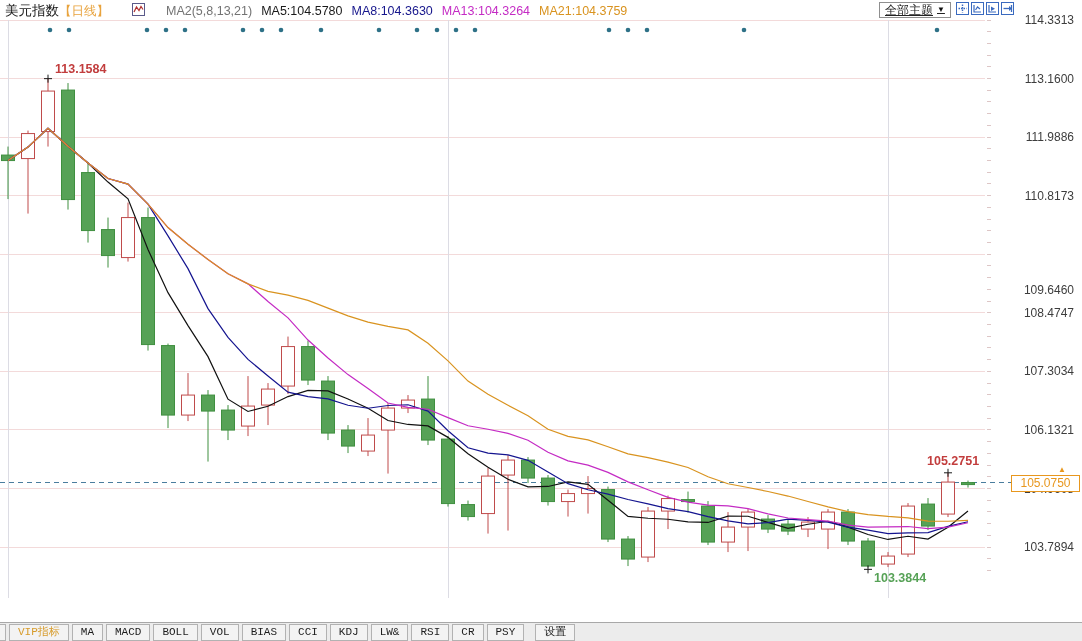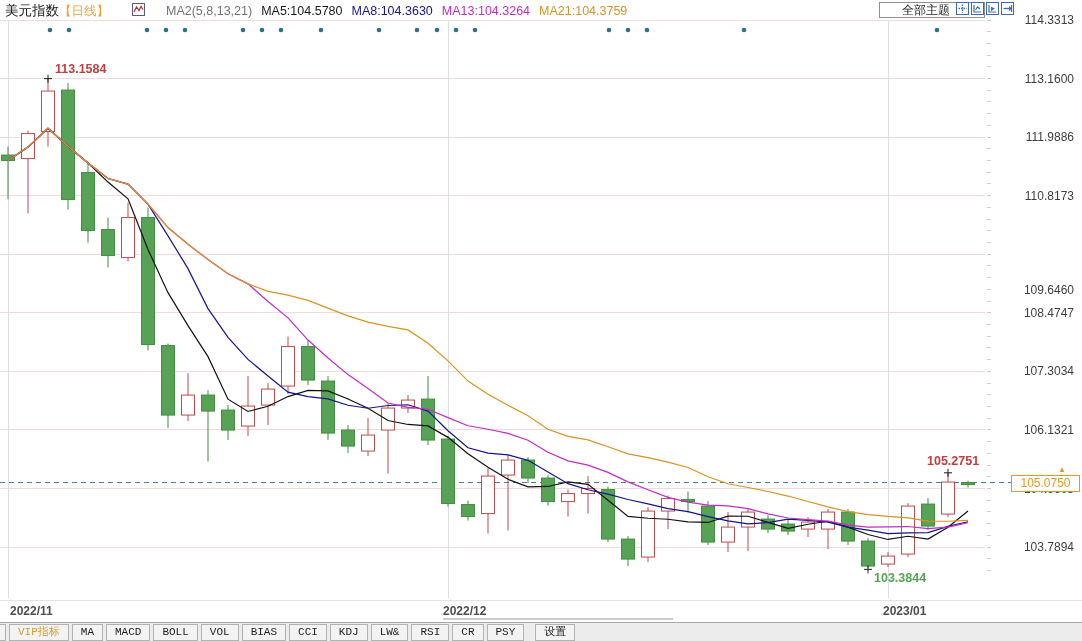--- a/index.html
+++ b/index.html
@@ -8,22 +8,22 @@
   
   .header{position:absolute;left:5px;top:2px;height:18px;display:flex;align-items:center;
           gap:21px;font-size:12.5px;white-space:nowrap;z-index:5;}
   .title{font-size:13.5px;color:#1a1a1a;}
   .period-tag{color:#e8a33d;}
   .legend{display:flex;align-items:center;gap:9px;}
   .legend .item{font-size:12.5px;}
   .chart-ico{display:inline-block;margin-left:2px;}
   
   .theme-btn{position:absolute;left:879px;top:2px;height:14px;line-height:14px;
-             border:1px solid #8f8f8f;background:#fff;padding:0 22px;font-size:12px;color:#222;
-             display:flex;align-items:center;gap:4px;z-index:6;}
+             border:1px solid #8f8f8f;background:#fff;padding:0 5px;font-size:12px;color:#222;
+             display:flex;align-items:center;gap:4px;z-index:6;text-decoration:underline;}
   .theme-btn .car{font-size:8px;color:#111;}
   .tool-icons{position:absolute;left:956px;top:2px;display:flex;gap:2px;z-index:6;}
   .tool-icons .tico{width:13px;height:13px;}
   
   #plot{position:absolute;left:0;top:0;z-index:1;}
   
   .gutter{position:absolute;left:990px;top:0;width:92px;height:600px;z-index:2;}
   .ylab{position:absolute;right:8px;font-size:12px;color:#3d3d3d;}
   .price-box{position:absolute;left:1011px;width:67px;height:15px;border:1px solid #e8971e;
              background:#fff;color:#e8971e;font-size:12px;line-height:15px;text-align:center;z-index:4;}
@@ -416,26 +416,20 @@
       <div class="ylab" style="top: 540.095px;">103.7894</div>
     </div>
 
   <div class="price-arrow" id="priceArrow" style="top: 465.815px;">▲</div>
   <div class="price-box" id="priceBox" style="top: 474.815px;">105.0750</div>
 
   <div class="anno red" id="annoHigh" style="left: 55px; top: 61.645px;">113.1584</div>
   <div class="anno red" id="annoSwing" style="left: 927px; top: 453.81px;">105.2751</div>
   <div class="anno green" id="annoLow" style="left: 874px; top: 571.345px;">103.3844</div>
 
-  <div class="date-strip" id="dateStrip">
-      <div class="dlab" style="left: 10px;">2022/11</div>
-      <div class="dlab" style="left: 443px;">2022/12</div>
-      <div class="dlab" style="left: 883px;">2023/01</div>
-      <div class="scroll-thumb" style="left: 443px; width: 230px;"></div>
-    </div>
 
   <div class="tabbar" id="tabbar">
       <div class="tab-stub"></div>
       <div class="tab accent">VIP指标</div>
       <div class="tab">MA</div>
       <div class="tab">MACD</div>
       <div class="tab">BOLL</div>
       <div class="tab">VOL</div>
       <div class="tab">BIAS</div>
       <div class="tab">CCI</div>

